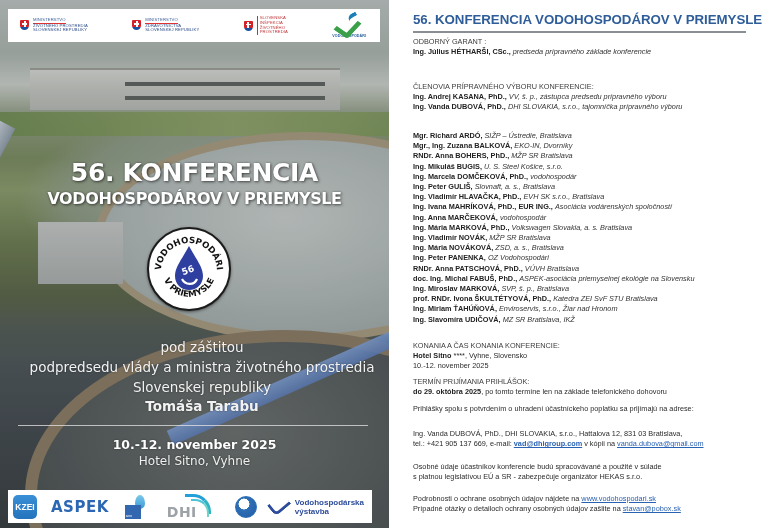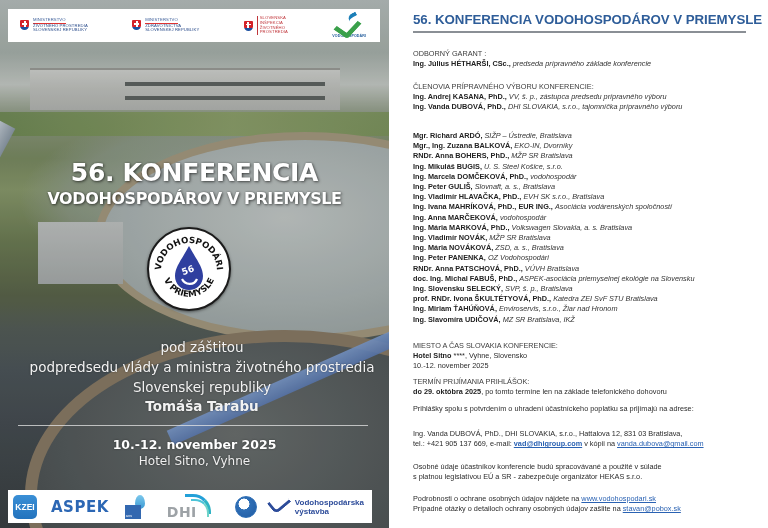--- a/index.html
+++ b/index.html
@@ -96,21 +96,21 @@
   .lg-kzei { width: 24px; height: 24px; border-radius: 5px; background: linear-gradient(180deg,#3a8fd6,#2373bd); color: #fff; font-size: 8.5px; font-weight: bold; display:flex; align-items:center; justify-content:center; margin-right: 14px; }
   .lg-aspek { color: #2c67b4; font-size: 15px; font-weight: bold; letter-spacing: .5px; margin-right: 16px; font-family: "DejaVu Sans", sans-serif; }
   .lg-avs { width: 20px; height: 24px; position: relative; margin-right: 22px; }
   .lg-avs .sq { position:absolute; left:0; bottom:0; width:16px; height:14px; background:#3368b0; color:#fff; font-size:4px; display:flex; align-items:flex-end; padding:0 0 1px 1px; }
   .lg-avs .drop { position:absolute; left:10px; top:0; width:10px; height:14px; background: linear-gradient(180deg,#7cc8ec,#3c9ad4); border-radius: 50% 50% 50% 50% / 60% 60% 40% 40%; }
   .lg-dhi { position: relative; width: 48px; height: 26px; margin-right: 20px; }
   .lg-dhi .txt { position:absolute; left:0; bottom:0; color:#9da2a6; font-weight:bold; font-size:14px; font-family: "DejaVu Sans", sans-serif; letter-spacing: .5px; }
   .lg-dhi .wave { position:absolute; left:18px; top:0; width:26px; height:20px; border-top: 3px solid #23a0d8; border-right: 3px solid #2fb3c5; border-radius: 0 18px 0 0; }
   .lg-dhi .wave2 { position:absolute; left:24px; top:5px; width:18px; height:18px; border-top: 2px solid #4cc4d8; border-right: 2px solid #6fd3c8; border-radius: 0 14px 0 0; }
   .lg-circle { width: 22px; height: 22px; border-radius: 50%; background: radial-gradient(circle at 40% 35%, #ffffff 0%, #ffffff 30%, #2f6fb6 32%, #1f5aa2 100%); margin-right: 14px; border: 1px solid #2f6fb6; }
-  .lg-vv { display: flex; align-items: flex-start; gap: 4px; }
+  .lg-vv { display: flex; align-items: center; gap: 4px; }
   .lg-vv .check { width: 20px; height: 14px; border-bottom: 3px solid #2d4c9a; border-left: 3px solid #2d4c9a; transform: rotate(-40deg) translateY(-3px); border-radius: 0 0 0 6px; }
   .lg-vv .t { font-size: 8px; line-height: 9px; color: #2d4c9a; font-weight: bold; }
 
   
   .doc { position: absolute; left: 390px; top: 0; width: 416px; height: 528px; background: #fff; color: #222; }
   .doc-title { position: absolute; left: 23px; top: 12px; font-size: 13.3px; font-weight: bold; color: #2e5d99; letter-spacing: -0.05px; white-space: nowrap; }
   .doc-rule { position: absolute; left: 23px; top: 31px; width: 333px; height: 2px; background: #8a8f95; }
   .sec { position: absolute; left: 23px; font-size: 7.3px; line-height: 10.2px; white-space: nowrap; color: #2b2b2b; }
   .cap { color: #3c3c3c; letter-spacing: 0; }
   .b { font-weight: bold; color: #222; }
@@ -216,21 +216,21 @@
         <span>výstavba</span>
       </span>
     </div>
   </div>
 </div>
 
 <div class="doc">
   <div class="doc-title">56. KONFERENCIA VODOHOSPODÁROV V PRIEMYSLE</div>
   <div class="doc-rule"></div>
 
-  <div class="sec" style="top:49px">
+  <div class="sec" style="top:37px">
     <span class="row cap">ODBORNÝ GARANT :</span>
     <span class="row">
       <span class="b">Ing. Július HÉTHARŠI, CSc.,</span>
       <span class="i">predseda prípravného základe konferencie</span>
     </span>
   </div>
 
   <div class="sec" style="top:82px">
     <span class="row cap">ČLENOVIA PRÍPRAVNÉHO VÝBORU KONFERENCIE:</span>
     <span class="row">
@@ -252,28 +252,28 @@
     <span class="row"><span class="b">Ing. Peter GULIŠ,</span> <span class="i">Slovnaft, a. s., Bratislava</span></span>
     <span class="row"><span class="b">Ing. Vladimír HLAVAČKA, PhD.,</span> <span class="i">EVH SK s.r.o., Bratislava</span></span>
     <span class="row"><span class="b">Ing. Ivana MAHRÍKOVÁ, PhD., EUR ING.,</span> <span class="i">Asociácia vodárenských spoločností</span></span>
     <span class="row"><span class="b">Ing. Anna MARČEKOVÁ,</span> <span class="i">vodohospodár</span></span>
     <span class="row"><span class="b">Ing. Mária MARKOVÁ, PhD.,</span> <span class="i">Volkswagen Slovakia, a. s. Bratislava</span></span>
     <span class="row"><span class="b">Ing. Vladimír NOVÁK,</span> <span class="i">MŽP SR Bratislava</span></span>
     <span class="row"><span class="b">Ing. Mária NOVÁKOVÁ,</span> <span class="i">ZSD, a. s., Bratislava</span></span>
     <span class="row"><span class="b">Ing. Peter PANENKA,</span> <span class="i">OZ Vodohospodári</span></span>
     <span class="row"><span class="b">RNDr. Anna PATSCHOVÁ, PhD.,</span> <span class="i">VÚVH Bratislava</span></span>
     <span class="row"><span class="b">doc. Ing. Michal FABUŠ, PhD.,</span> <span class="i">ASPEK-asociácia priemyselnej ekológie na Slovensku</span></span>
-    <span class="row"><span class="b">Ing. Slovensku SELECKÝ,</span> <span class="i">SVP, š. p., Bratislava</span></span>
+    <span class="row"><span class="b">Ing. Miroslav MARKOVÁ,</span> <span class="i">SVP, š. p., Bratislava</span></span>
     <span class="row"><span class="b">prof. RNDr. Ivona ŠKULTÉTYOVÁ, PhD.,</span> <span class="i">Katedra ZEI SvF STU Bratislava</span></span>
     <span class="row"><span class="b">Ing. Miriam ŤAHÚŇOVÁ,</span> <span class="i">Enviroservis, s.r.o., Žiar nad Hronom</span></span>
     <span class="row"><span class="b">Ing. Slavomíra UDIČOVÁ,</span> <span class="i">MZ SR Bratislava, IKŽ</span></span>
   </div>
 
   <div class="sec" style="top:341px">
-    <span class="row cap">MIESTO A ČAS SLOVAKIA KONFERENCIE:</span>
+    <span class="row cap">KONANIA A ČAS KONANIA KONFERENCIE:</span>
     <span class="row">
       <span class="b">Hotel Sitno</span><span> ****</span><span>, Vyhne, Slovensko</span>
     </span>
     <span class="row">10.-12. november 2025</span>
   </div>
 
   <div class="sec" style="top:377px">
     <span class="row cap">TERMÍN PRIJÍMANIA PRIHLÁŠOK:</span>
     <span class="row">
       <span class="b">do 29. októbra 2025</span><span>, po tomto termíne len na základe telefonického dohovoru</span>

